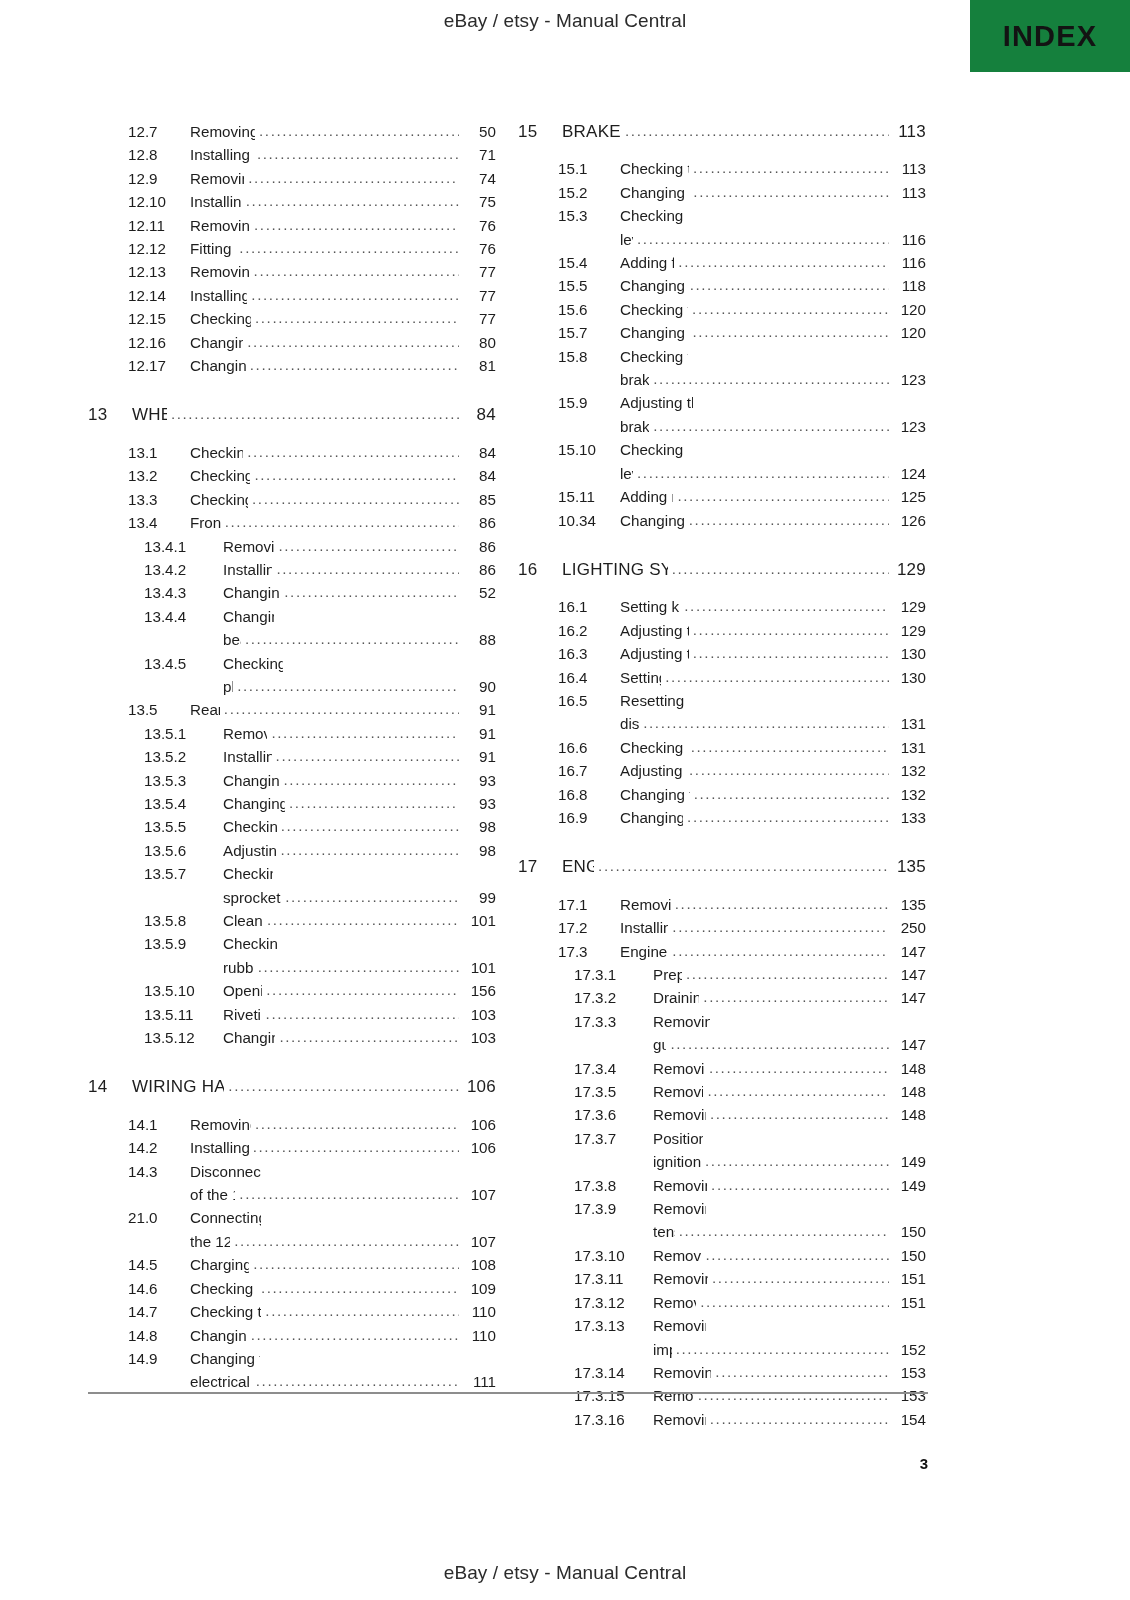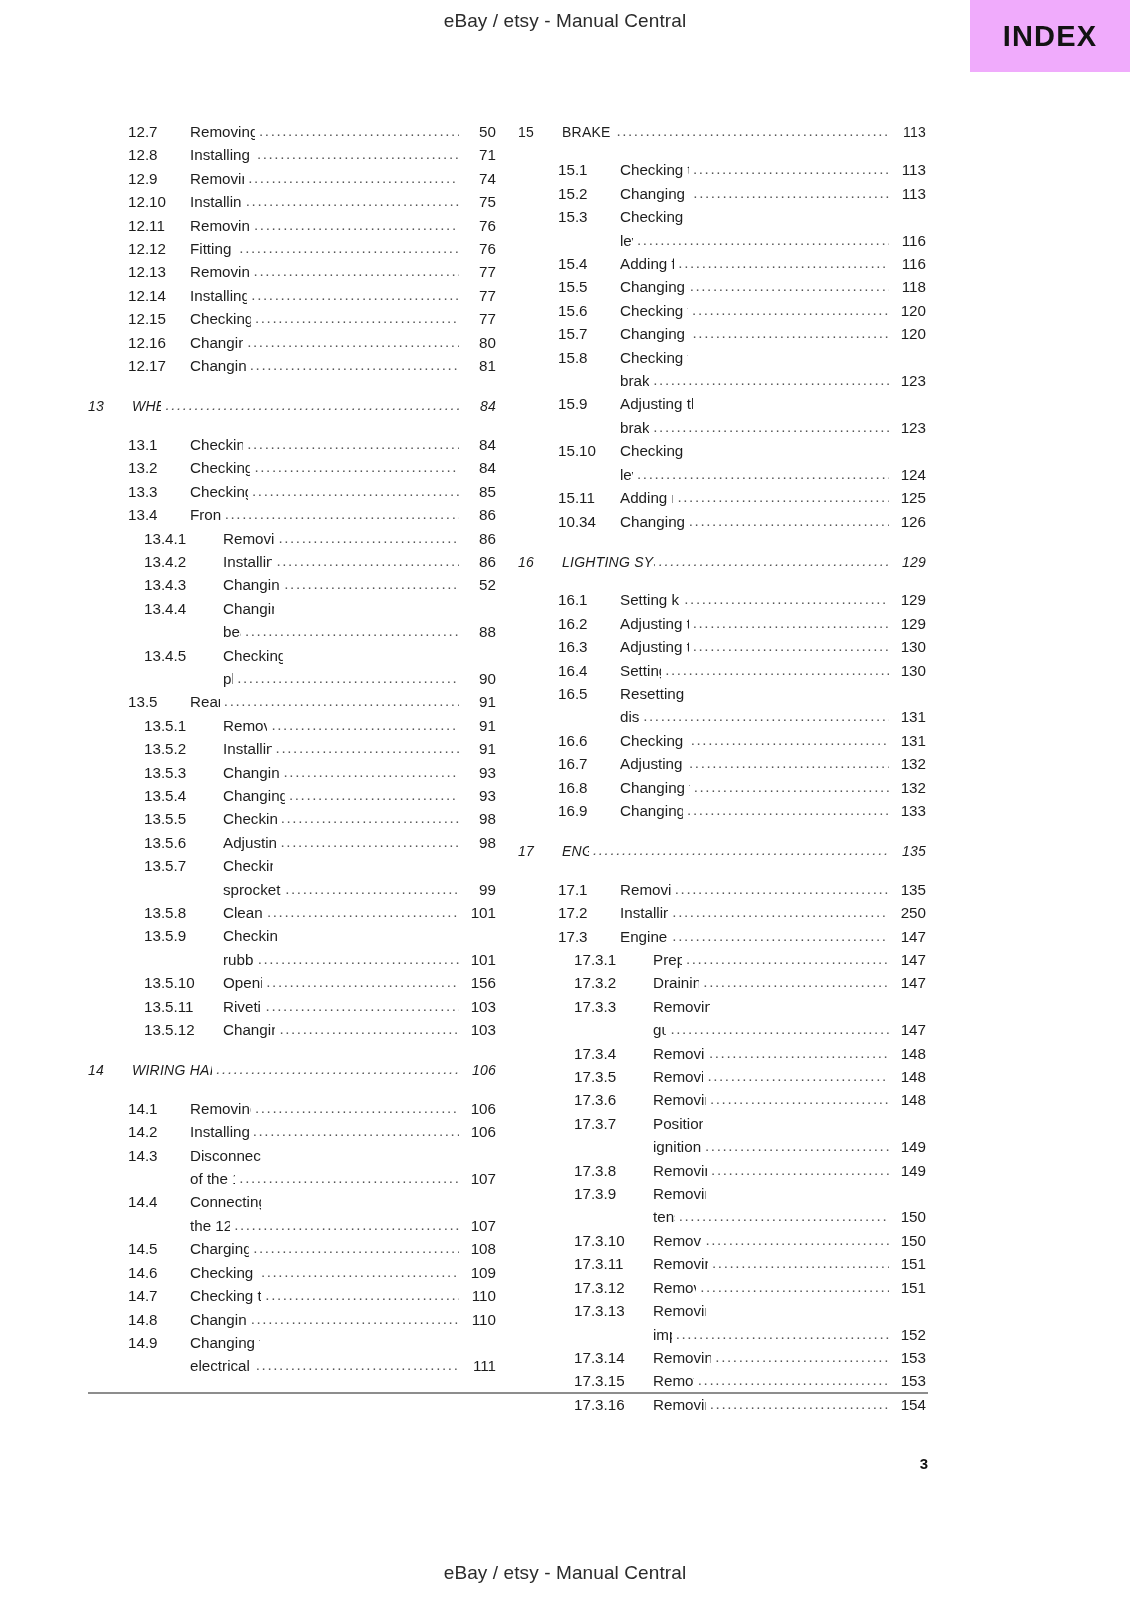--- a/index.html
+++ b/index.html
@@ -38,21 +38,21 @@
     letter-spacing: 0.1px;
   }
 
   
   .thumb-tab {
     position: absolute;
     top: 0;
     left: 970px;
     width: 160px;
     height: 72px;
-    background: #f0abfc;
+    background: #15803d;
     display: flex;
     align-items: center;
     justify-content: center;
   }
   .thumb-tab-label {
     font-size: 29px;
     font-weight: bold;
     color: #131313;
     letter-spacing: 1.2px;
   }
@@ -76,24 +76,24 @@
   
   .toc-row {
     display: flex;
     align-items: baseline;
     font-size: 15.2px;
     line-height: 23.4px;
     color: #1d1d1d;
     white-space: nowrap;
   }
   .toc-row.level-1 {
-    font-size: 14px;
+    font-size: 17px;
     letter-spacing: 0.25px;
   }
-  .toc-row.spaced-before { margin-top: 17px; font-style: italic; }
+  .toc-row.spaced-before { margin-top: 26px; }
 
   .num {
     flex: 0 0 auto;
     text-align: left;
   }
   .level-1 .num  { width: 44px; margin-left: 0px; }
   .level-2 .num  { width: 62px; margin-left: 40px; }
   .level-3 .num  { width: 79px; margin-left: 56px; }
 
   .title {
@@ -409,21 +409,21 @@
         <span class="dots" style="visibility: hidden;"></span>
         <span class="page"></span>
       </div>
       <div class="toc-row level-2 cont">
         <span class="num"></span>
         <span class="title">of the 12-V battery</span>
         <span class="dots"></span>
         <span class="page">107</span>
       </div>
       <div class="toc-row level-2">
-        <span class="num">14.4</span>
+        <span class="num">21.0</span>
         <span class="title">Connecting the negative cable of</span>
         <span class="dots" style="visibility: hidden;"></span>
         <span class="page"></span>
       </div>
       <div class="toc-row level-2 cont">
         <span class="num"></span>
         <span class="title">the 12-V battery</span>
         <span class="dots"></span>
         <span class="page">107</span>
       </div>

